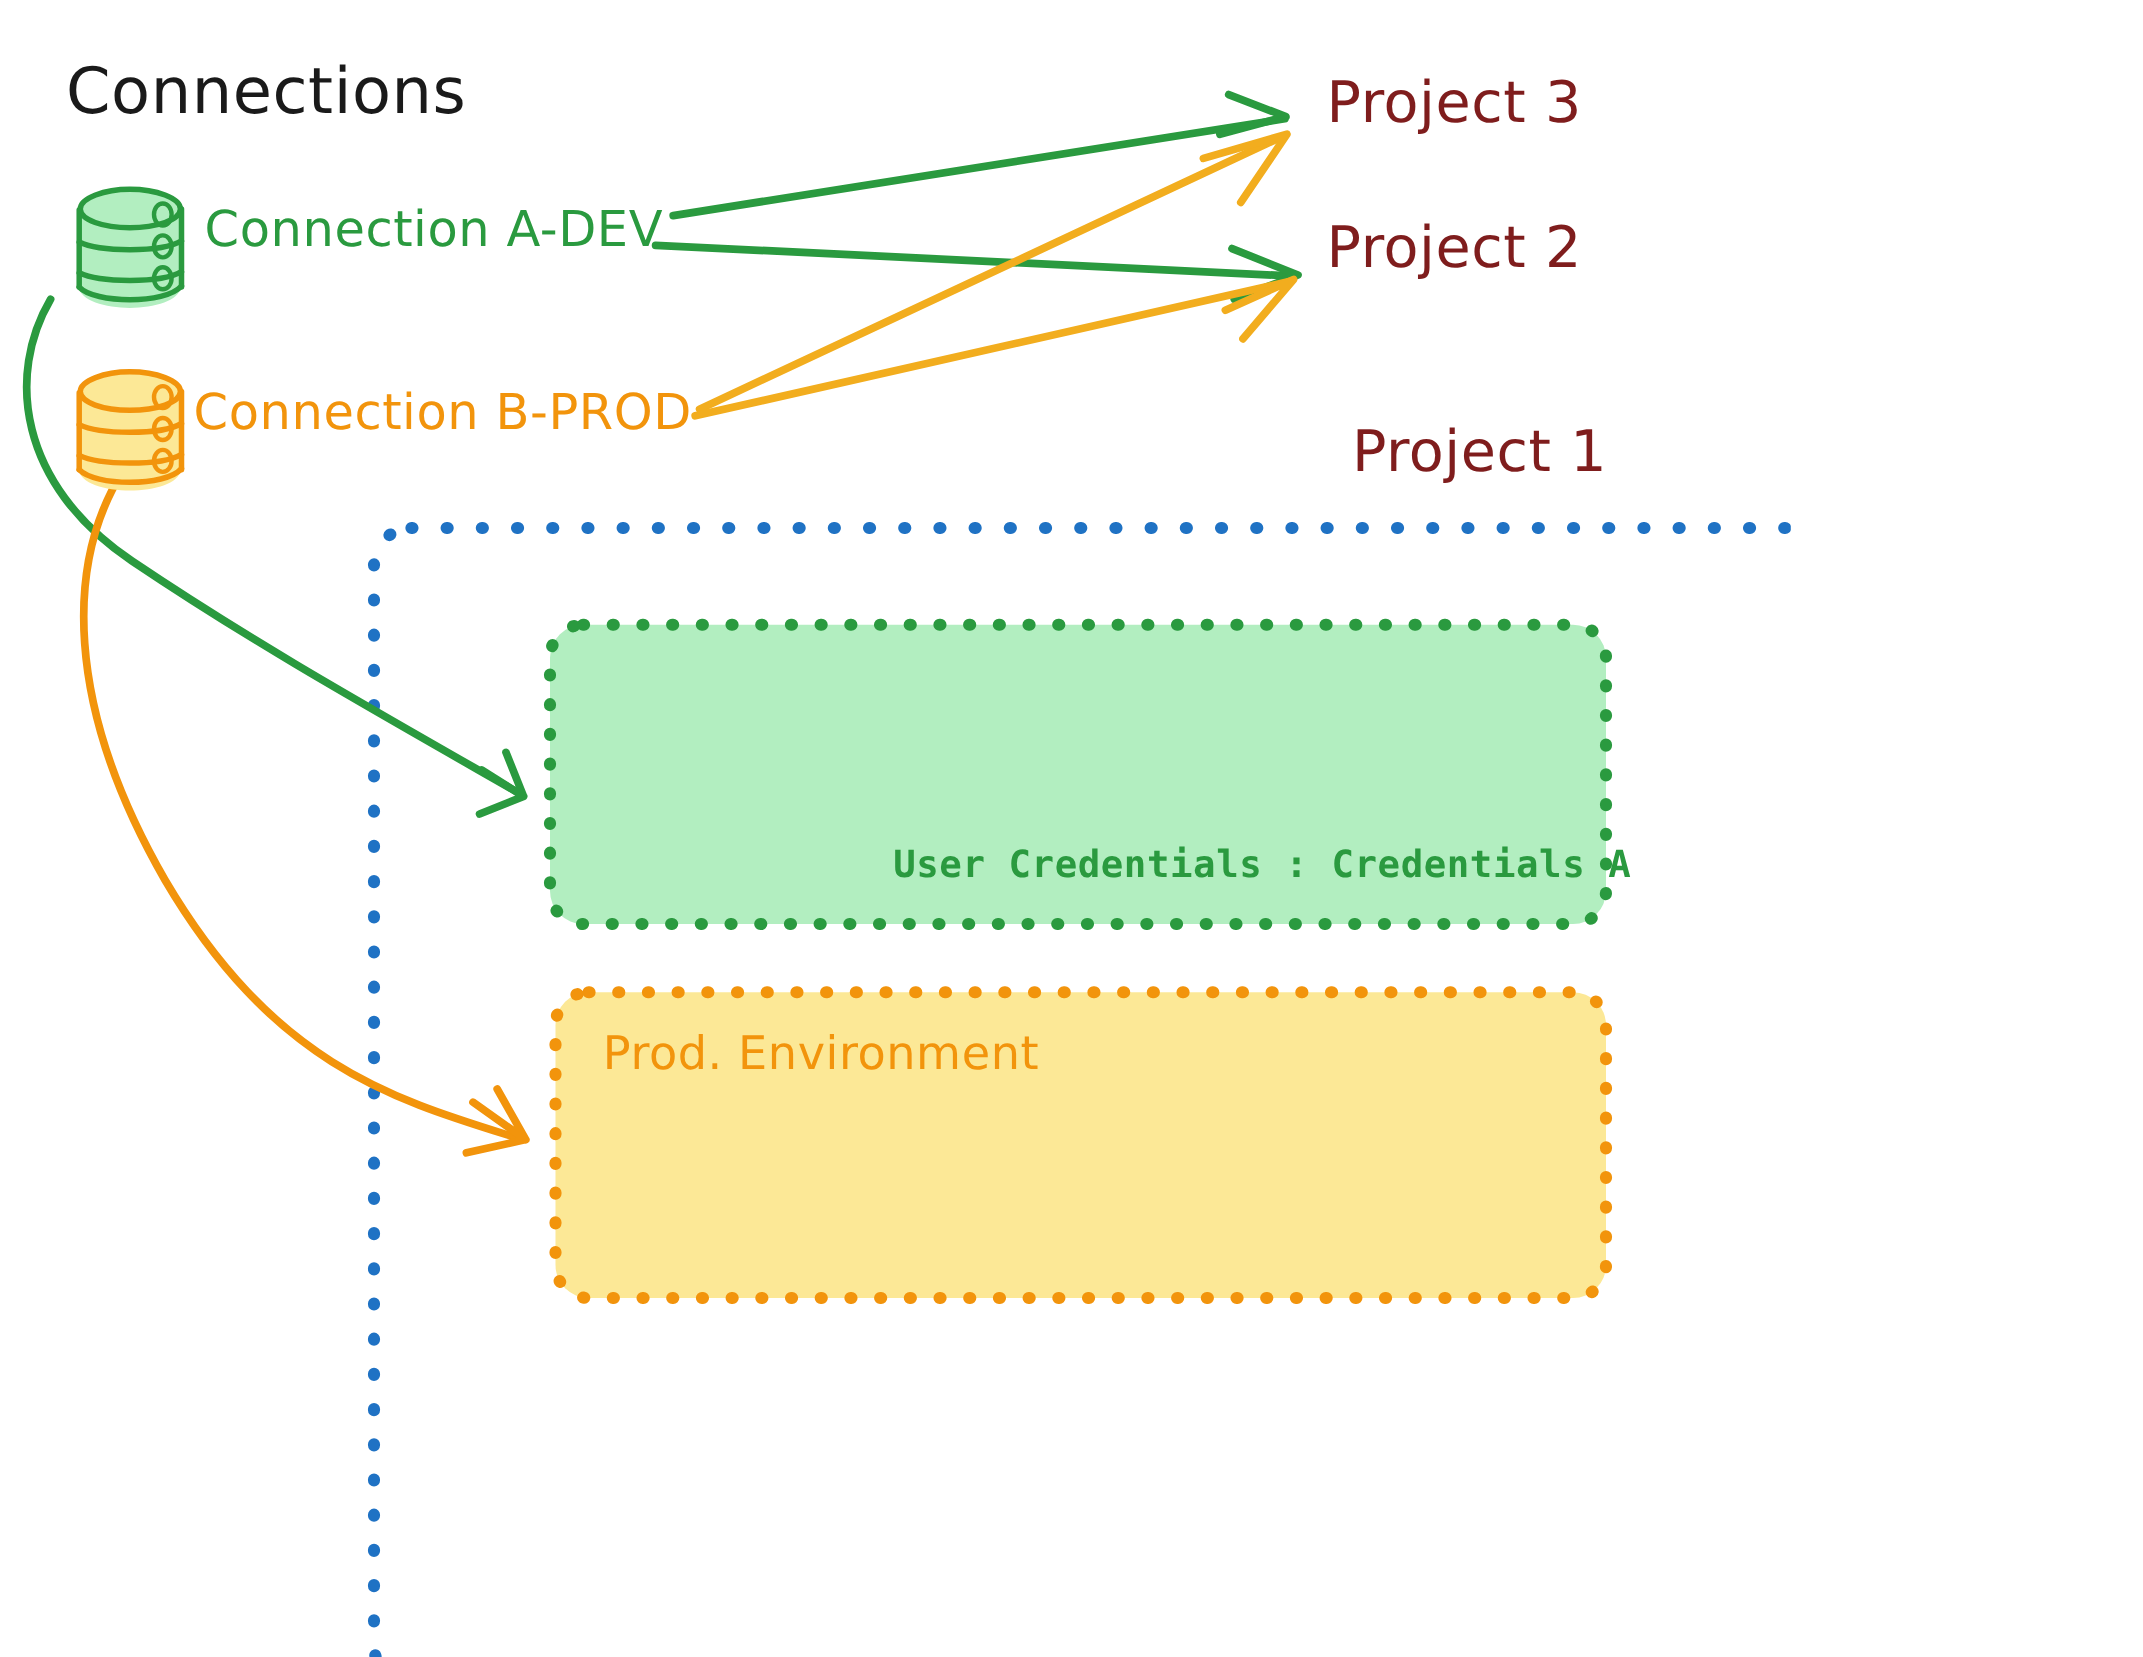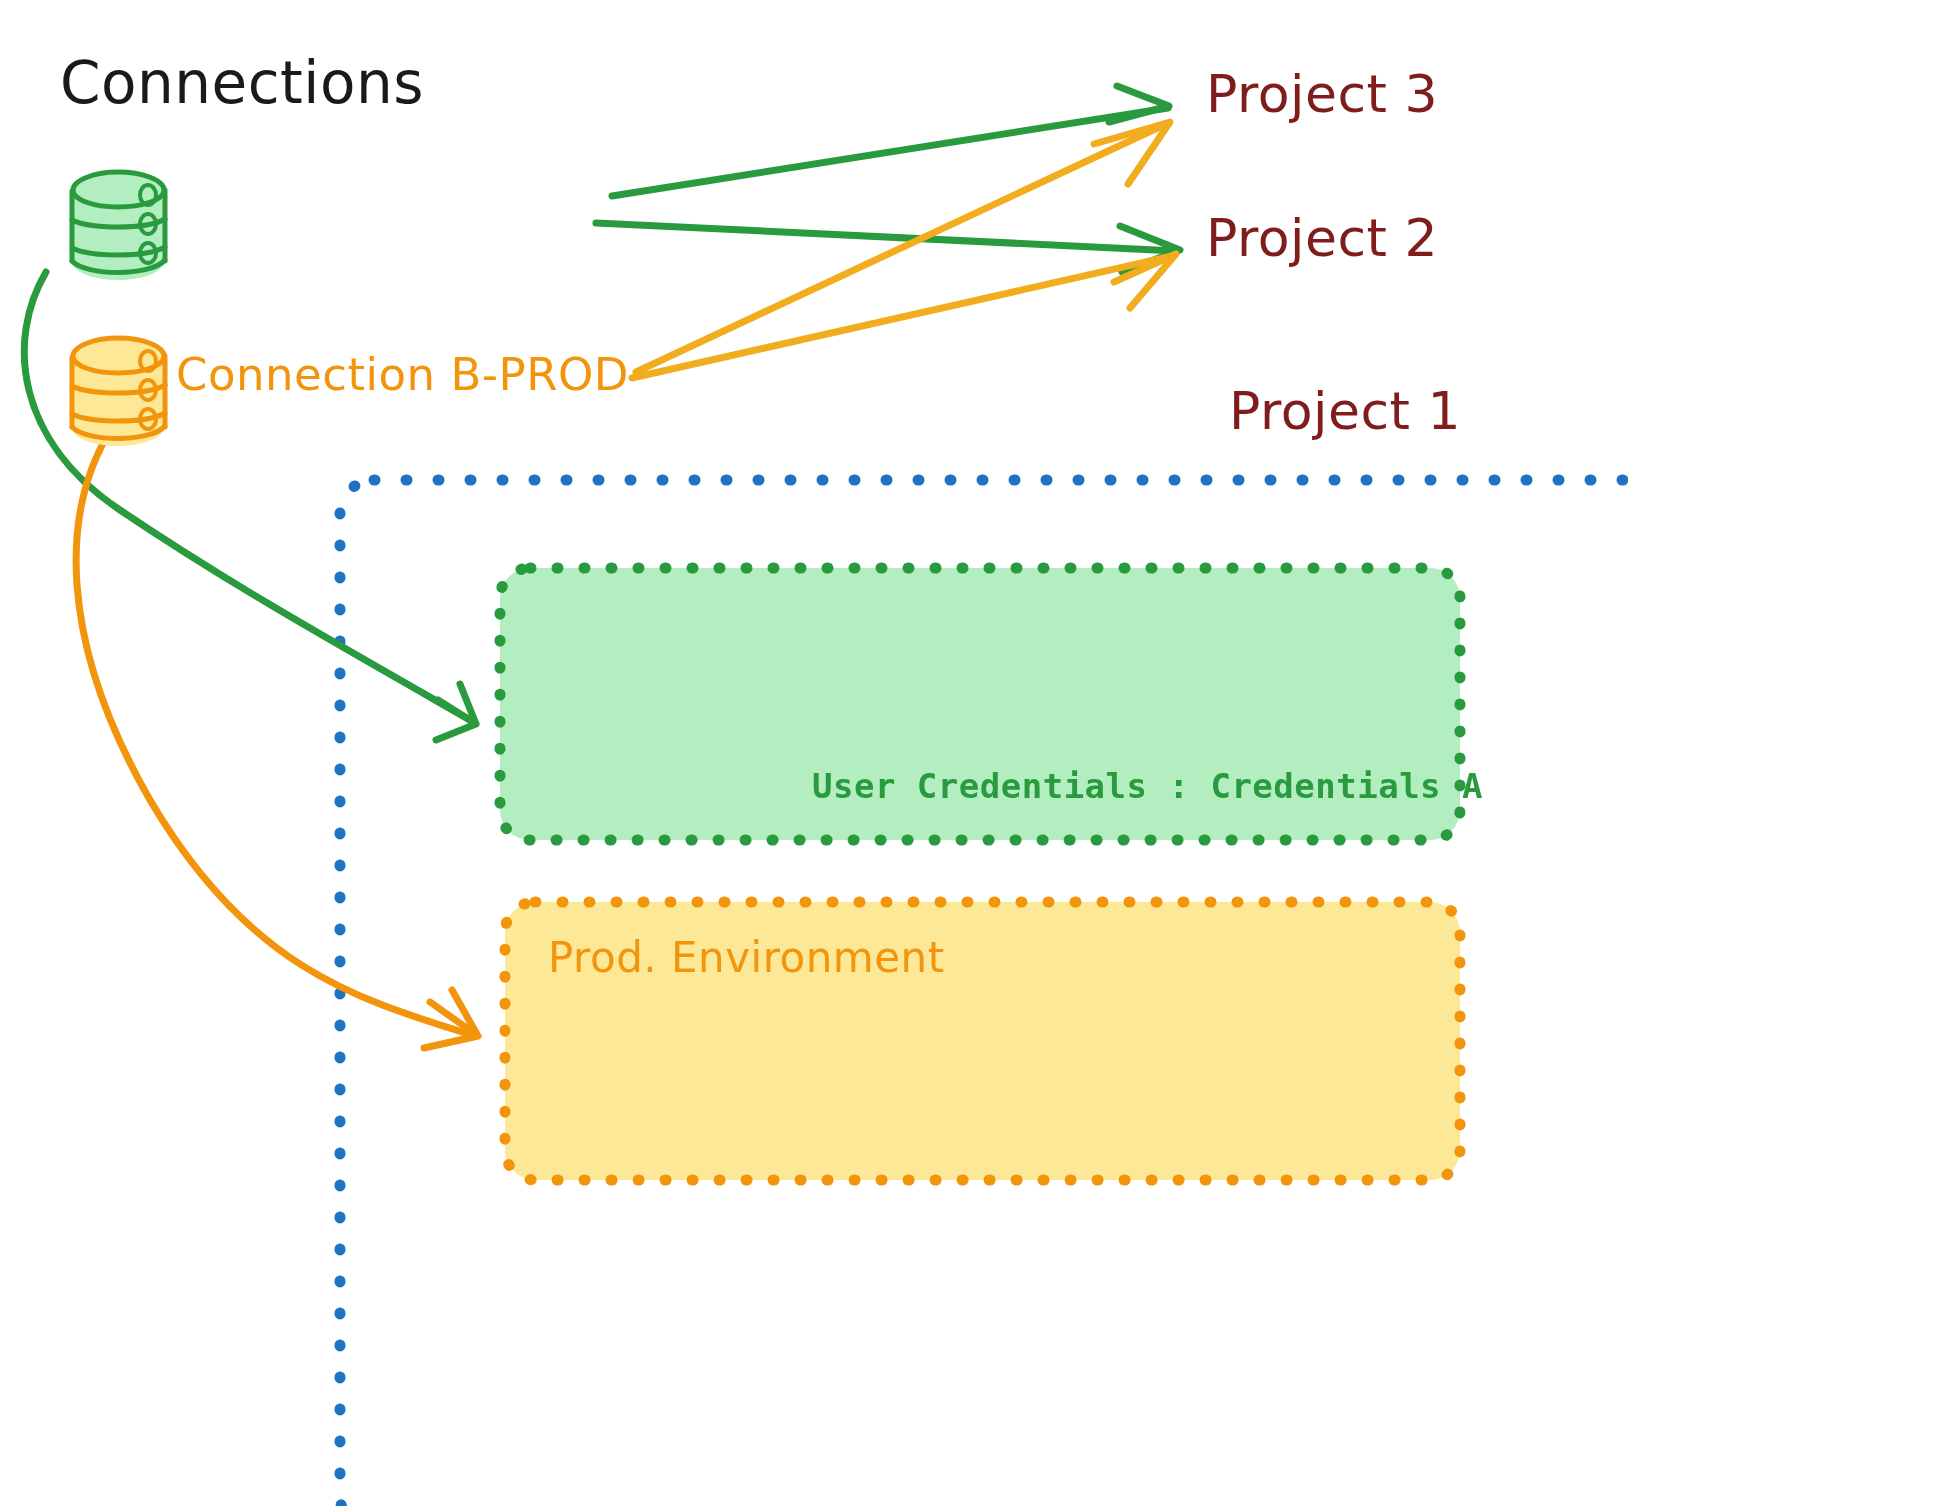--- a/index.html
+++ b/index.html
@@ -64,21 +64,21 @@
     top: 312px;
     color: #f2940c;
   }
 
   .project-label {
     font-size: 52px;
     color: #7f1d1d;
     letter-spacing: 0.5px;
   }
   #label-project-3 { left: 1206px; top: 28px; }
-  #label-project-2 { left: 1206px; top: 172px; }
+  #label-project-2 { left: 1206px; top: 160px; }
   #label-project-1 { left: 1229px; top: 345px; }
 
   .env-title {
     font-size: 42px;
     letter-spacing: 0.5px;
   }
   #label-dev-env {
     left: 535px;
     top: 563px;
     color: #2a9a3f;
@@ -182,20 +182,21 @@
       <path d="M72 387 C86 402, 150 403, 165 386" fill="none" stroke="#f2940c" stroke-width="5" stroke-linecap="round"></path>
       <ellipse cx="148" cy="321" rx="8" ry="10" fill="none" stroke="#f2940c" stroke-width="4"></ellipse>
       <ellipse cx="148" cy="350" rx="8" ry="10" fill="none" stroke="#f2940c" stroke-width="4"></ellipse>
       <ellipse cx="148" cy="379" rx="8" ry="10" fill="none" stroke="#f2940c" stroke-width="4"></ellipse>
     </g>
 
   </svg>
 
   <div class="lbl hand" id="title-connections">Connections</div>
 
+  <div class="lbl hand conn-label" id="label-conn-a">Connection A-DEV</div>
 
   <div class="lbl hand conn-label" id="label-conn-b">Connection B-PROD</div>
 
   <div class="lbl hand project-label" id="label-project-3">Project 3</div>
 
   <div class="lbl hand project-label" id="label-project-2">Project 2</div>
 
   <div class="lbl hand project-label" id="label-project-1">Project 1</div>
 
 

